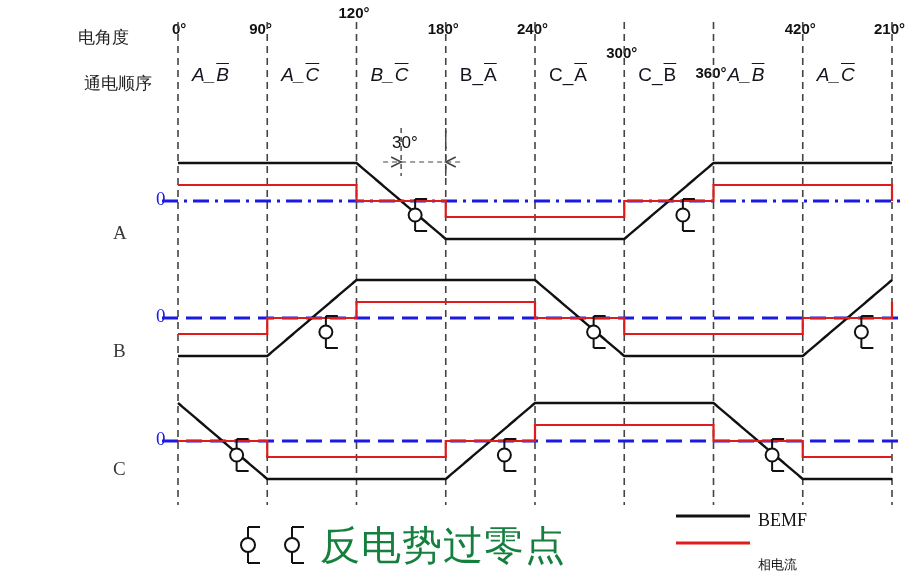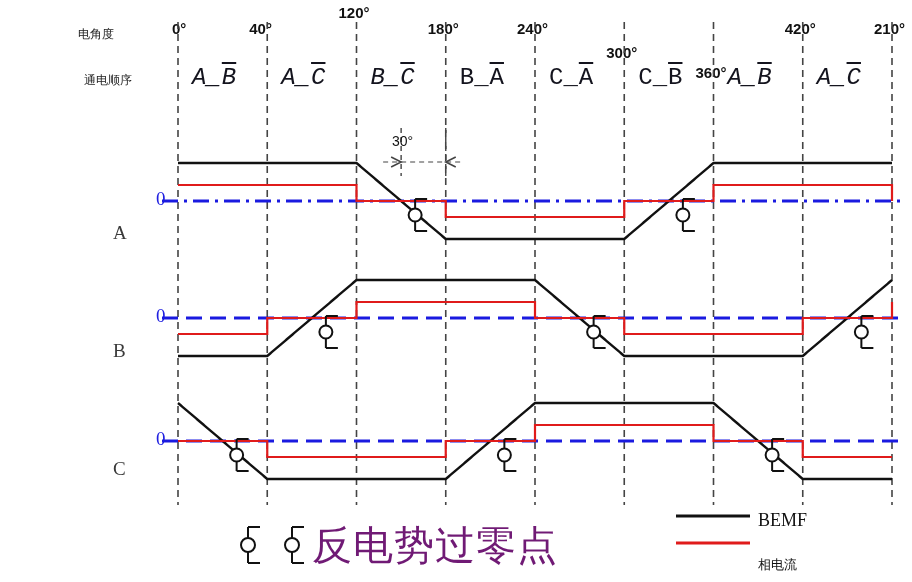--- a/index.html
+++ b/index.html
@@ -1,43 +1,43 @@
 <!DOCTYPE html>
 <html><head>
 <meta charset="utf-8">
 <style>
   html,body{margin:0;padding:0;background:#fff;}
   body{width:912px;height:582px;position:relative;overflow:hidden;
        font-family:"Liberation Serif",serif;color:#1a1a1a;}
   #root{position:absolute;inset:0;}
   .lbl{position:absolute;white-space:nowrap;}
-  .row-head{font-family:"DejaVu Sans",sans-serif;font-size:12px;color:#222;}
+  .row-head{font-family:"DejaVu Sans",sans-serif;font-size:17px;color:#222;}
   .angle{font-family:"Liberation Sans",sans-serif;font-size:15px;font-weight:700;color:#111;}
-  .seq{font-family:Liberation Mono, monospace;font-size:24px;color:#14141e;}
+  .seq{font-family:Liberation Sans, sans-serif;font-size:19px;color:#14141e;}
   .seq .ital{font-style:italic;}
   .ovl{text-decoration:overline;padding:0 1px;}
   .zero{font-family:"Liberation Serif",serif;font-size:19px;color:#2020e0;}
   .phase{font-family:"Liberation Serif",serif;font-size:19px;color:#3a3a3a;}
-  .dim{font-family:"Liberation Sans",sans-serif;font-size:14px;color:#111;}
-  .caption{font-family:"DejaVu Sans",sans-serif;font-size:40px;color:#701a75;letter-spacing:1px;}
+  .dim{font-family:"Liberation Sans",sans-serif;font-size:17px;color:#111;}
+  .caption{font-family:"DejaVu Sans",sans-serif;font-size:40px;color:#15803d;letter-spacing:1px;margin-left:8px;}
   .leg{font-family:"Liberation Serif",serif;font-size:18px;color:#111;}
   .leg-cn{font-family:"DejaVu Sans",sans-serif;font-size:13px;color:#111;margin-top:20px;}
   svg{position:absolute;left:0;top:0;overflow:visible;}
 </style>
 </head>
 <body>
 
 <div id="root">
 
   <div class="lbl row-head" style="left:78px;top:26px;">电角度</div>
   <div class="lbl row-head" style="left:84px;top:72px;">通电顺序</div>
 
   <div id="angle-ticks">
       <div class="lbl angle" style="left: 172px; top: 20px;">0°</div>
-      <div class="lbl angle" style="left: 249.25px; top: 20px;">40°</div>
+      <div class="lbl angle" style="left: 249.25px; top: 20px;">90°</div>
       <div class="lbl angle" style="left: 338.5px; top: 4px;">120°</div>
       <div class="lbl angle" style="left: 427.75px; top: 20px;">180°</div>
       <div class="lbl angle" style="left: 517px; top: 20px;">240°</div>
       <div class="lbl angle" style="left: 606.25px; top: 20px; margin-top: 24px;">300°</div>
       <div class="lbl angle" style="left: 695.5px; top: 20px; margin-top: 44px;">360°</div>
       <div class="lbl angle" style="left: 784.75px; top: 20px;">420°</div>
       <div class="lbl angle" style="left: 874px; top: 20px;">210°</div>
     </div>
   <div id="seq-cells">
       <div class="lbl seq" style="left: 192px; top: 64px;"><span class="ital">A_</span><span class="ovl ital">B</span></div>

